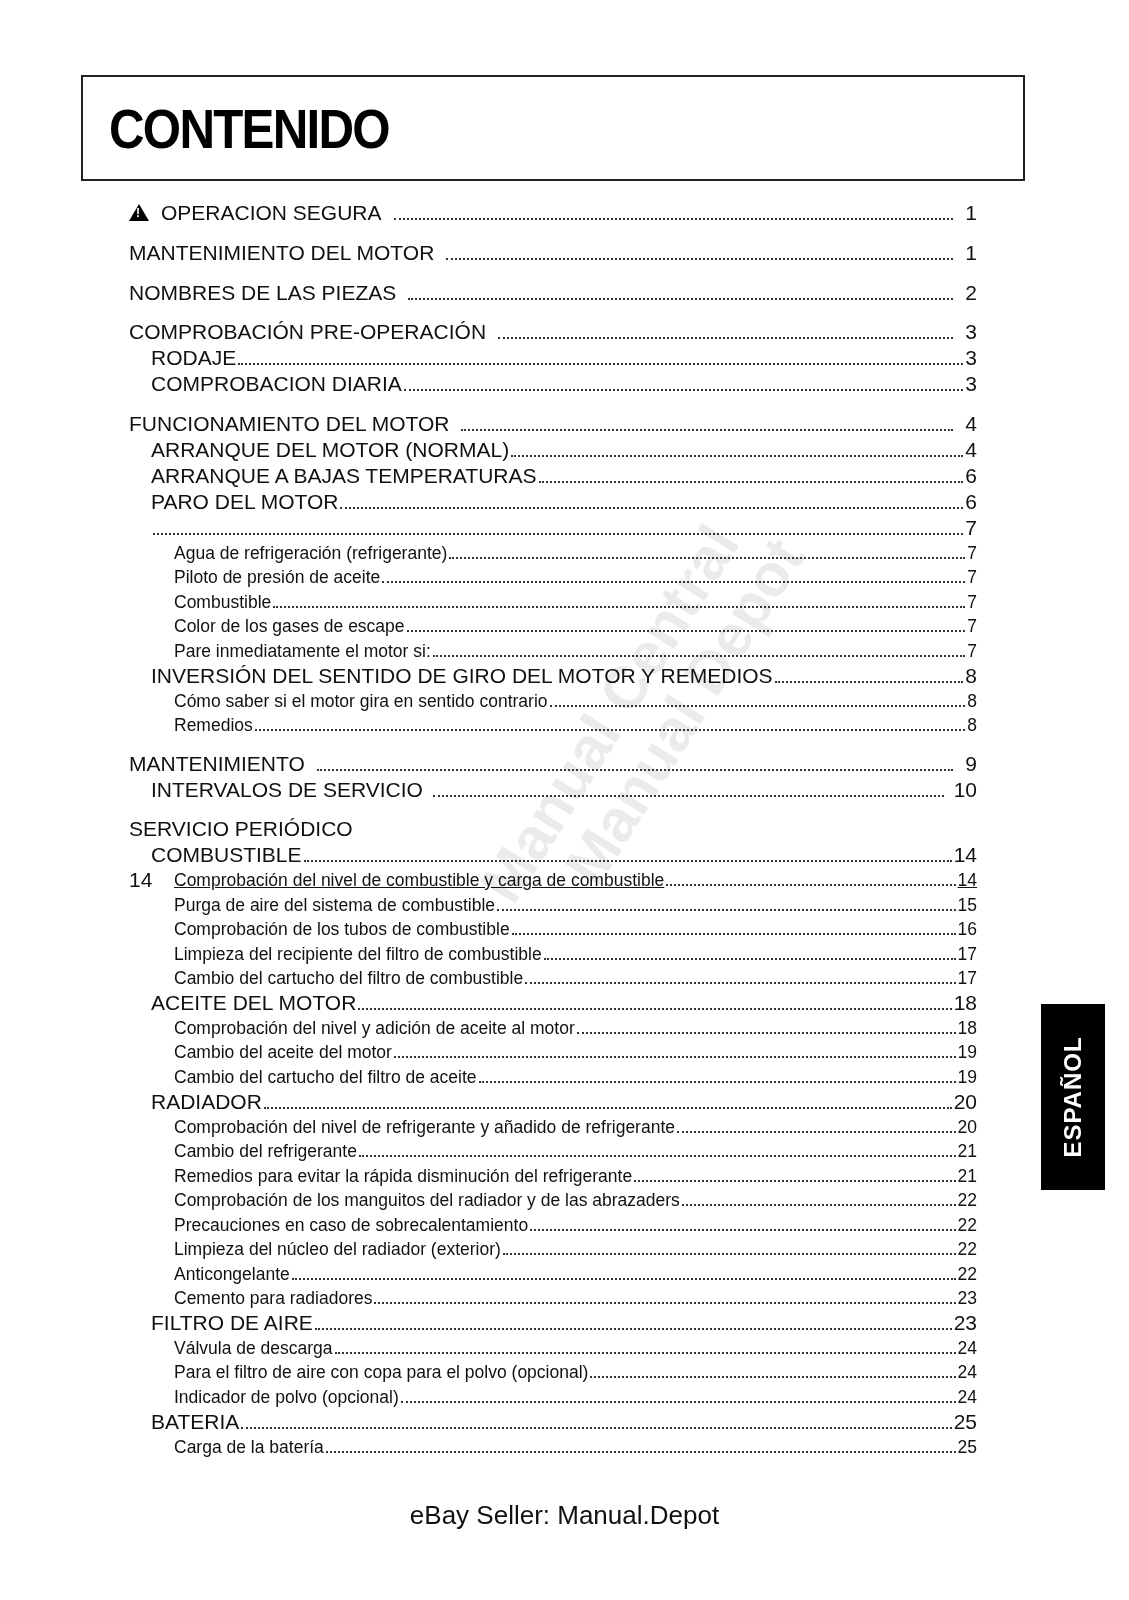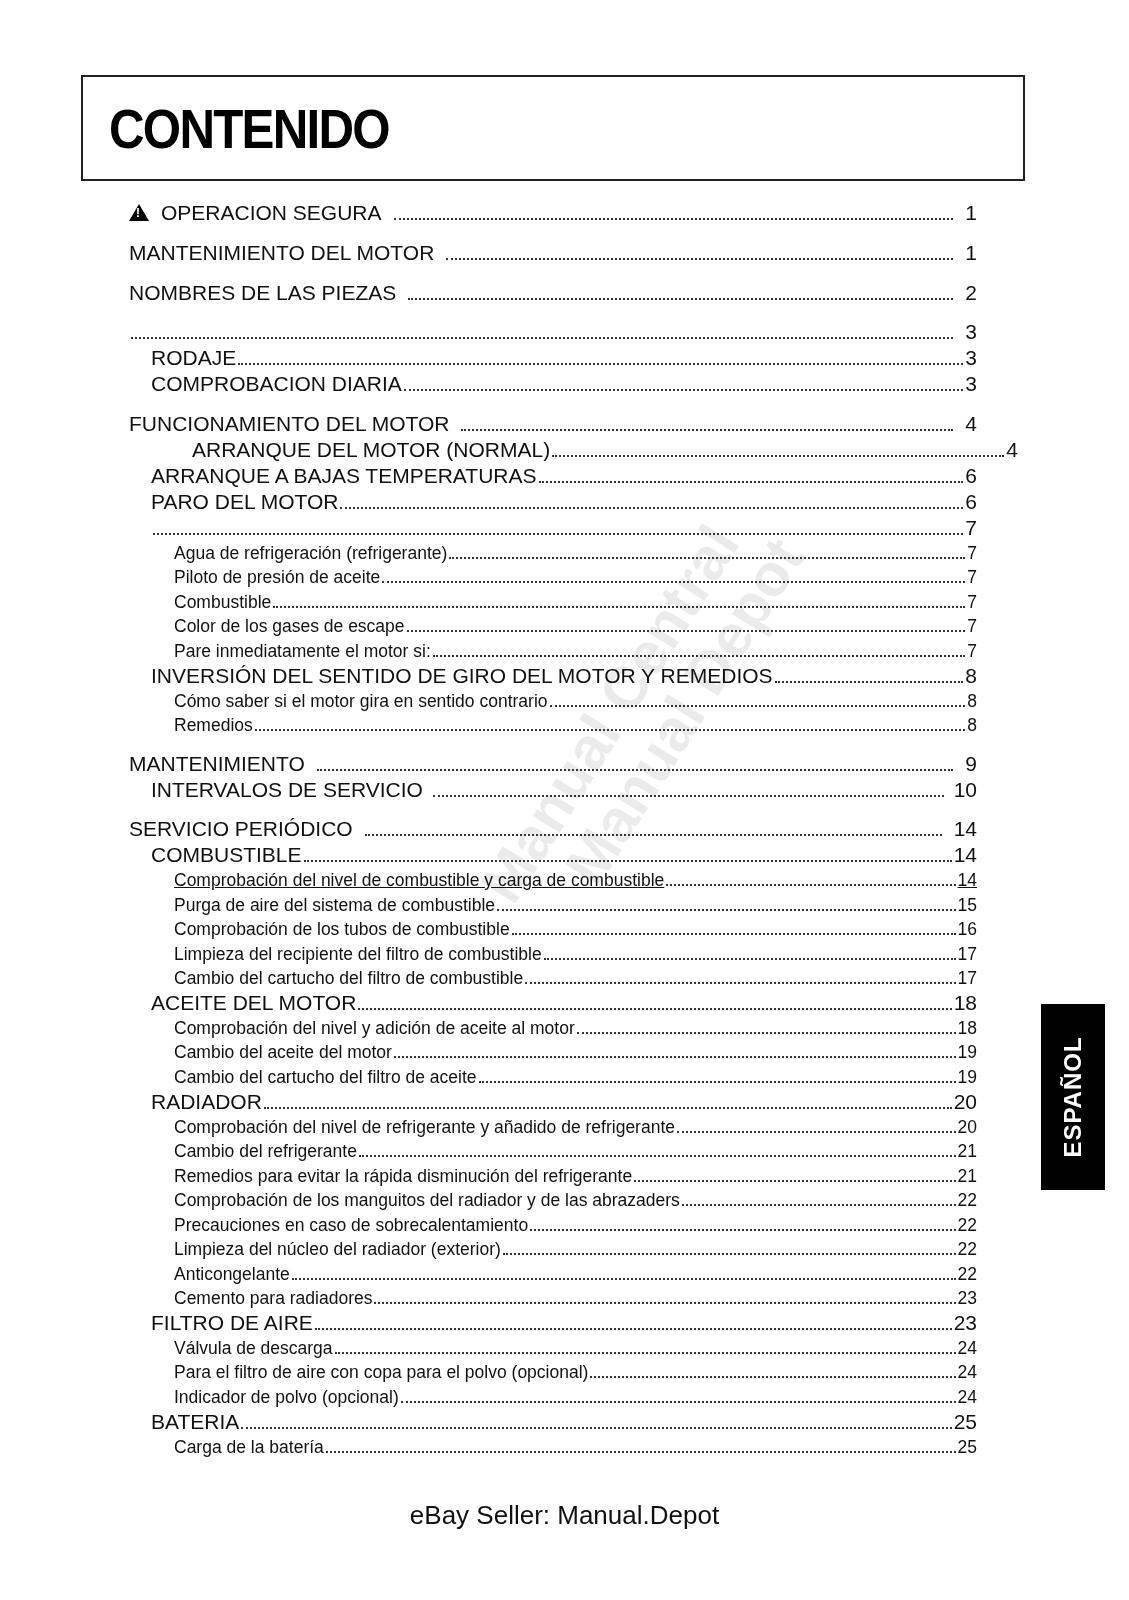--- a/index.html
+++ b/index.html
@@ -85,39 +85,40 @@
       <span class="label">MANTENIMIENTO DEL MOTOR</span>
       <span class="dots"></span>
       <span class="page">1</span>
     </div>
     <div class="row lvl1" style="top: 281px; width: 848px;">
       <span class="label">NOMBRES DE LAS PIEZAS</span>
       <span class="dots"></span>
       <span class="page">2</span>
     </div>
     <div class="row lvl1" style="top: 320px; width: 848px;">
+      <span class="label">COMPROBACIÓN PRE-OPERACIÓN</span>
       <span class="dots"></span>
       <span class="page">3</span>
     </div>
     <div class="row lvl2" style="top: 346px; width: 826px;">
       <span class="label">RODAJE</span>
       <span class="dots"></span>
       <span class="page">3</span>
     </div>
     <div class="row lvl2" style="top: 372px; width: 826px;">
       <span class="label">COMPROBACION DIARIA</span>
       <span class="dots"></span>
       <span class="page">3</span>
     </div>
     <div class="row lvl1" style="top: 412px; width: 848px;">
       <span class="label">FUNCIONAMIENTO DEL MOTOR</span>
       <span class="dots"></span>
       <span class="page">4</span>
     </div>
-    <div class="row lvl2" style="top: 438px; width: 826px; margin-left: 41px;">
+    <div class="row lvl2" style="top: 438px; width: 826px;">
       <span class="label">ARRANQUE DEL MOTOR (NORMAL)</span>
       <span class="dots"></span>
       <span class="page">4</span>
     </div>
     <div class="row lvl2" style="top: 464px; width: 826px;">
       <span class="label">ARRANQUE A BAJAS TEMPERATURAS</span>
       <span class="dots"></span>
       <span class="page">6</span>
     </div>
     <div class="row lvl2" style="top: 490px; width: 826px;">
@@ -172,21 +173,21 @@
     <div class="row lvl1" style="top: 752px; width: 848px;">
       <span class="label">MANTENIMIENTO</span>
       <span class="dots"></span>
       <span class="page">9</span>
     </div>
     <div class="row lvl2" style="top: 778px; width: 826px; gap: 8px;">
       <span class="label">INTERVALOS DE SERVICIO</span>
       <span class="dots"></span>
       <span class="page">10</span>
     </div>
-    <div class="row lvl1" style="top: 817px; width: 848px;">
+    <div class="row lvl1" style="top: 817px; width: 848px; flex-direction: column;">
       <span class="label">SERVICIO PERIÓDICO</span>
       <span class="dots"></span>
       <span class="page">14</span>
     </div>
     <div class="row lvl2" style="top: 843px; width: 826px;">
       <span class="label">COMBUSTIBLE</span>
       <span class="dots"></span>
       <span class="page">14</span>
     </div>
     <div class="row lvl3" style="top: 870px; width: 803px; text-decoration: underline;">

